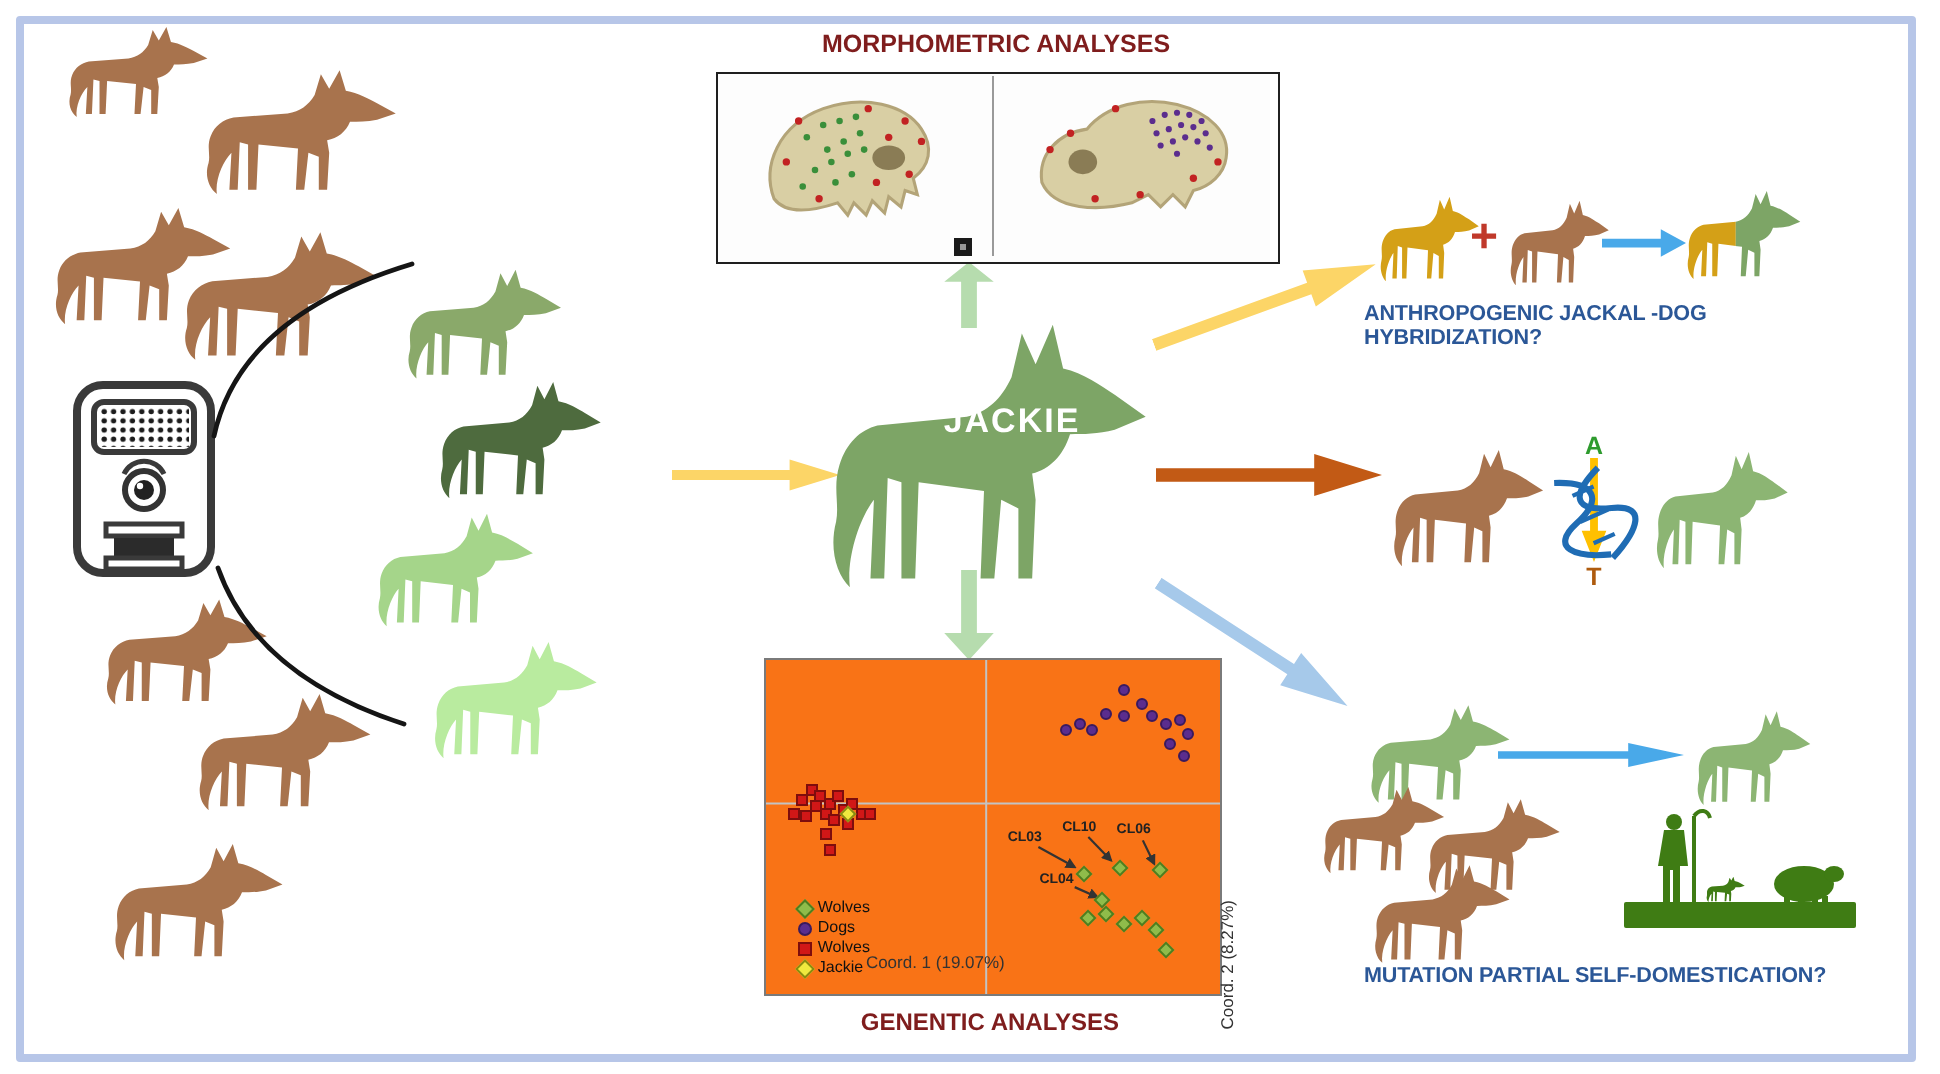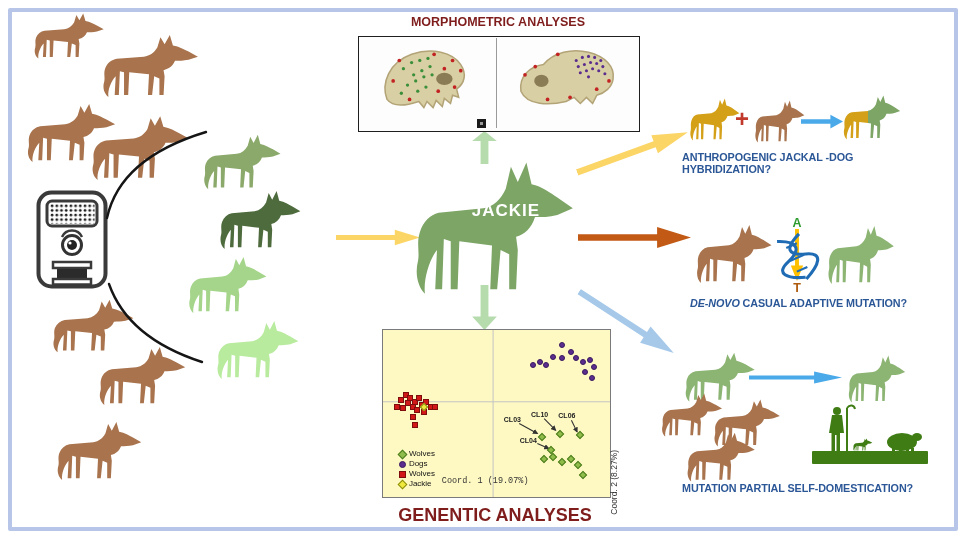--- a/index.html
+++ b/index.html
@@ -12,30 +12,30 @@
   .heading{position:absolute;color:#7f1d1d;font-weight:bold;text-align:center;line-height:1.35;}
   .hyp{position:absolute;color:#2b5797;font-weight:bold;font-size:10.8px;text-align:left;letter-spacing:-0.1px;}
   .jackie-label{position:absolute;left:436px;top:201px;width:140px;text-align:center;
                 color:#ffffff;font-weight:bold;font-size:17px;letter-spacing:1px;}
   .plus{position:absolute;left:735px;top:105px;color:#c0392b;font-size:24px;font-weight:bold;}
   .morbox{position:absolute;left:358px;top:36px;width:280px;height:94px;background:#fdfdfd;
           border:1.5px solid #1f1f1f;}
   .mordiv{position:absolute;left:496px;top:38px;width:1px;height:90px;background:#9a9a9a;}
   .morsq{position:absolute;left:477px;top:119px;width:9px;height:9px;background:#1a1a1a;}
   .morsq span{position:absolute;left:3px;top:3px;width:3px;height:3px;background:#999;}
-  .plot{position:absolute;left:382px;top:329px;width:227px;height:167px;background:#fef9c3;
+  .plot{position:absolute;left:382px;top:329px;width:227px;height:167px;background:#f97316;
         border:1.5px solid #7a7a7a;}
   .mk{position:absolute;width:6px;height:6px;margin:-3px 0 0 -3px;border:1px solid;box-sizing:border-box;}
   .mk-circle{border-radius:50%;}
   .mk-diamond{transform:rotate(45deg);width:6px;height:6px;}
   .clabel{position:absolute;transform:translate(-50%,-50%);font-size:7px;font-weight:bold;color:#222;}
   #legend{position:absolute;left:7%;top:72%;}
   .lg-row{display:flex;align-items:center;gap:3px;font-size:8px;color:#111;line-height:1.1;margin-bottom:1px;}
   .mk-lg{display:inline-block;width:5px;height:5px;border:1px solid;box-sizing:content-box;flex:0 0 auto;}
-  .xlab{position:absolute;left:22%;width:46%;top:87.5%;text-align:center;font-size:8.5px;color:#333;font-family:Liberation Mono, monospace;}
+  .xlab{position:absolute;left:22%;width:46%;top:87.5%;font-size:8.5px;color:#333;}
   .ylab{position:absolute;right:1px;top:72%;transform-origin:100% 0;transform:rotate(-90deg);
         font-size:8.5px;color:#333;white-space:nowrap;}
   #plot-overlay{position:absolute;left:0;top:0;width:100%;height:100%;}
 </style>
 </head>
 <body>
 
 <div id="canvas">
 
   <svg width="0" height="0" style="position:absolute">
@@ -280,21 +280,21 @@
       <span class="mk mk-square" style="left: 15%; top: 48%; background: rgb(209, 23, 23); border-color: rgb(126, 13, 13);"></span>
       <span class="mk mk-square" style="left: 16%; top: 41%; background: rgb(209, 23, 23); border-color: rgb(126, 13, 13);"></span>
       <span class="mk mk-square" style="left: 17%; top: 45%; background: rgb(209, 23, 23); border-color: rgb(126, 13, 13);"></span>
       <span class="mk mk-square" style="left: 18%; top: 49%; background: rgb(209, 23, 23); border-color: rgb(126, 13, 13);"></span>
       <span class="mk mk-square" style="left: 19%; top: 43%; background: rgb(209, 23, 23); border-color: rgb(126, 13, 13);"></span>
       <span class="mk mk-square" style="left: 21%; top: 46%; background: rgb(209, 23, 23); border-color: rgb(126, 13, 13);"></span>
       <span class="mk mk-square" style="left: 23%; top: 46%; background: rgb(209, 23, 23); border-color: rgb(126, 13, 13);"></span>
       <span class="mk mk-square" style="left: 14%; top: 57%; background: rgb(209, 23, 23); border-color: rgb(126, 13, 13);"></span>
       <span class="mk mk-diamond" style="left: 18%; top: 46%; background: rgb(239, 233, 62); border-color: rgb(138, 138, 16);"></span>
     </div>
-  <div class="heading" style="left:375px;top:503px;width:240px;font-size:18px">GENENTIC ANALYSES</div>
+  <div class="heading" style="left:375px;top:503px;width:240px;font-size:12px">GENENTIC ANALYSES</div>
 
   <svg class="dog" style="left:687px;top:97px;width:54px;height:45px" viewBox="0 0 100 64" preserveAspectRatio="none">
       <use href="#dog-shape" fill="#d4a017"></use>
     </svg>
   <div class="plus">+</div>
   <svg class="dog" style="left:752px;top:99px;width:54px;height:45px" viewBox="0 0 100 64" preserveAspectRatio="none">
       <use href="#dog-shape" fill="#a8734d"></use>
     </svg>
   <svg class="abs" style="left:801px;top:114px;width:42px;height:15px" viewBox="0 0 100 24" preserveAspectRatio="none">
       <use href="#arrow-r" fill="#49a9e9"></use>
@@ -318,23 +318,20 @@
     <g stroke="#1f6cb4" stroke-width="3.2" fill="none" transform="rotate(-24 26 44)">
       <path d="M14,20 C34,28 34,38 16,44 C-2,50 8,60 26,66"></path>
       <path d="M38,22 C18,30 18,38 36,44 C54,50 44,60 26,68"></path>
       <path d="M20,30 L32,30 M18,44 L34,44 M20,57 L32,57" stroke-width="2.2"></path>
     </g>
     <text x="26" y="80" text-anchor="middle" font-size="13" font-weight="bold" fill="#ae5b0e">T</text>
   </svg>
   <svg class="dog" style="left:824px;top:224px;width:72px;height:62px" viewBox="0 0 100 64" preserveAspectRatio="none">
       <use href="#dog-shape" fill="#8cb573"></use>
     </svg>
-  <div class="hyp" style="left:690px;top:297px;width:240px">
-    <span style="font-style:italic">DE-NOVO</span><span> CASUAL ADAPTIVE MUTATION?</span>
-  </div>
 
   <svg class="dog" style="left:681px;top:351px;width:76px;height:52px" viewBox="0 0 100 64" preserveAspectRatio="none">
       <use href="#dog-shape" fill="#8cb573"></use>
     </svg>
   <svg class="abs" style="left:749px;top:371px;width:93px;height:13px" viewBox="0 0 100 24" preserveAspectRatio="none">
       <use href="#arrow-r" fill="#49a9e9"></use>
     </svg>
   <svg class="dog" style="left:845px;top:354px;width:62px;height:50px" viewBox="0 0 100 64" preserveAspectRatio="none">
       <use href="#dog-shape" fill="#8cb573"></use>
     </svg>

